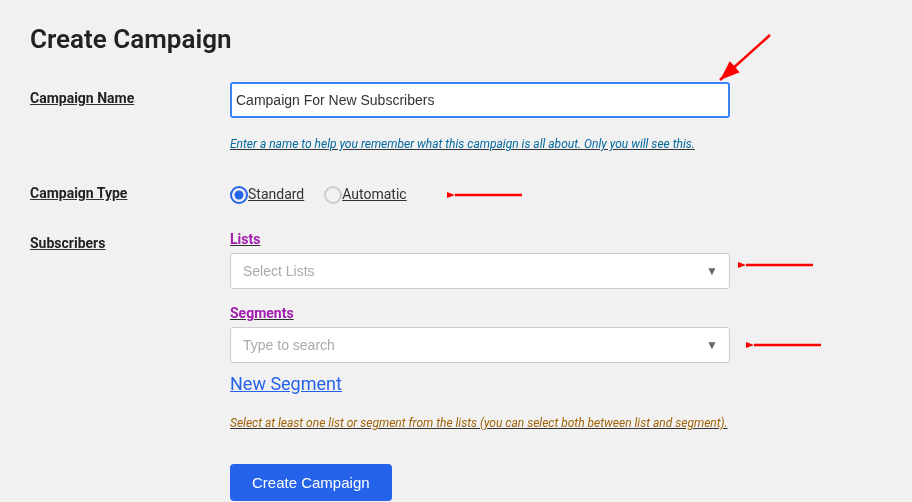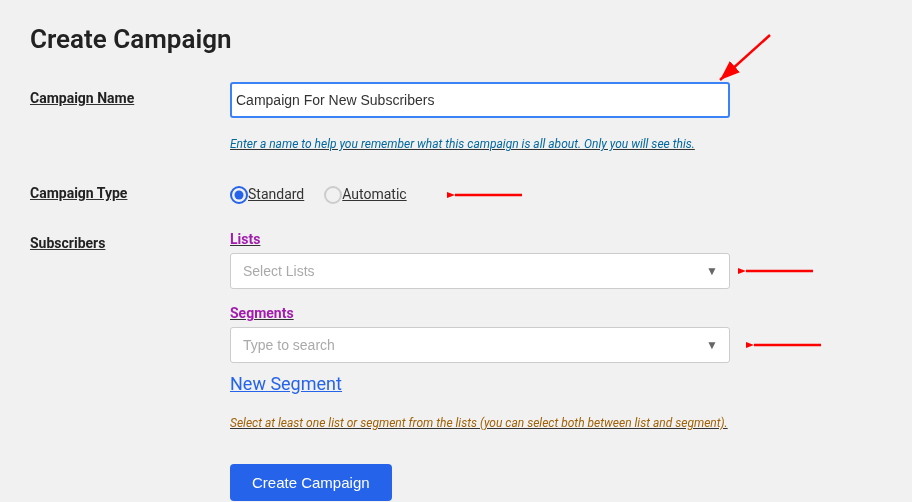--- a/index.html
+++ b/index.html
@@ -244,21 +244,21 @@
           </svg>
         </div>
       </div>
     </div>
 
     <div class="form-row">
       <div class="form-label subscribers-label">Subscribers</div>
       <div class="form-content">
 
         <div class="sub-section-label">Lists</div>
-        <div style="display:flex; align-items:center; gap:8px; max-width:600px;">
+        <div style="display:flex; gap:8px; max-width:600px;">
           <div class="select-wrapper" style="flex:1; margin-bottom:0;">
             <select class="select-dropdown placeholder">
               <option value="" selected="">Select Lists</option>
             </select>
             <span class="select-chevron">▼</span>
           </div>
 
           <svg style="pointer-events:none;" width="80" height="24" viewBox="0 0 80 24">
             <defs>
               <marker id="arrowhead3" markerWidth="8" markerHeight="6" refX="0" refY="3" orient="auto">

